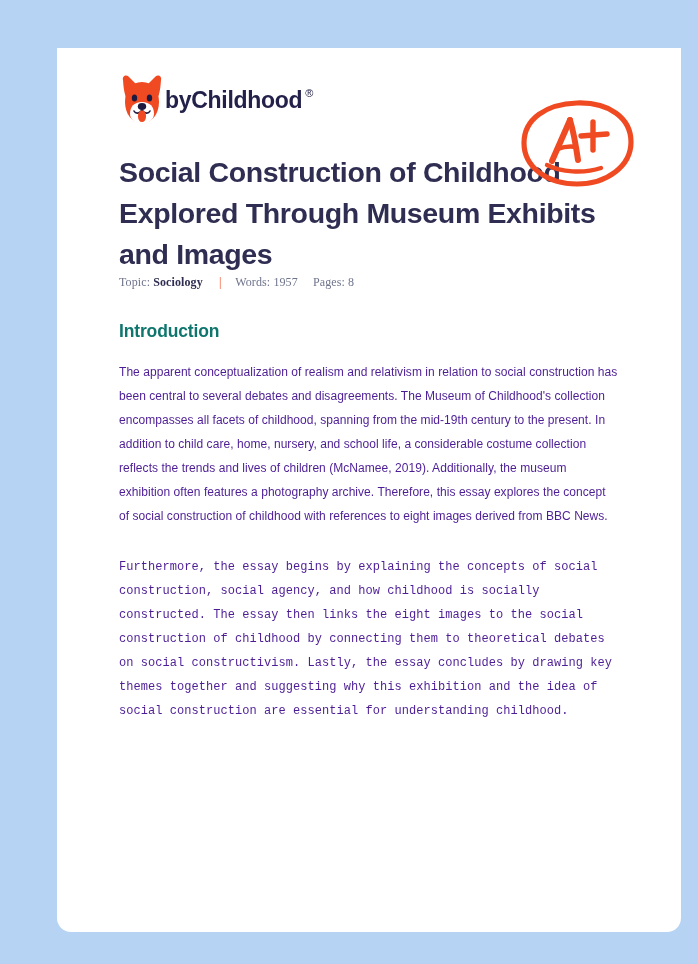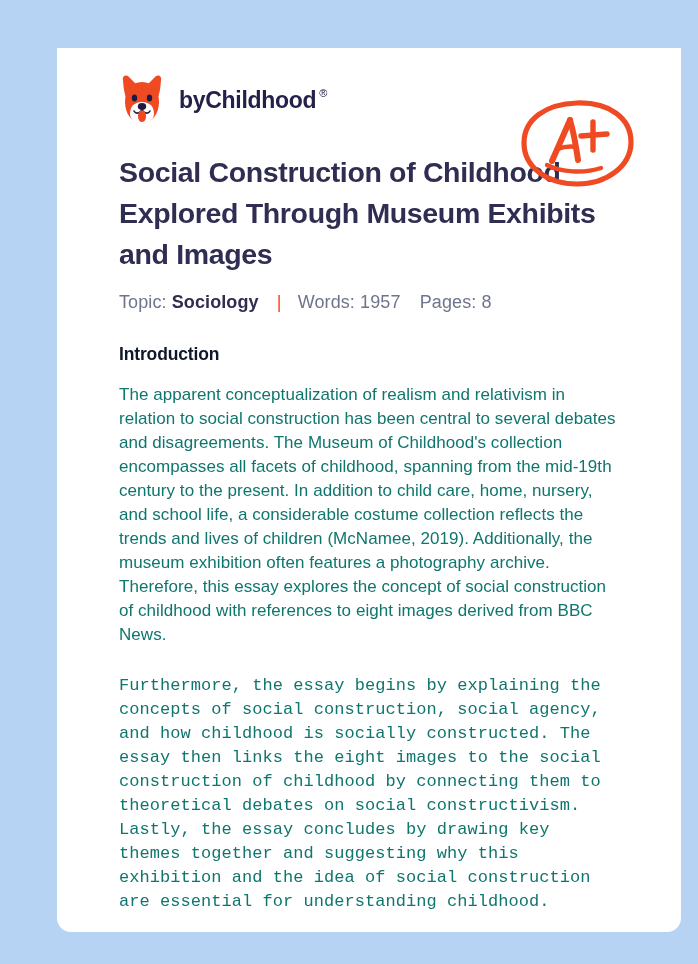--- a/index.html
+++ b/index.html
@@ -35,21 +35,20 @@
     height: 104px;
     padding: 0 62px 0 62px;
     box-sizing: border-box;
   }
   .brand {
     position: absolute;
     left: 62px;
     top: 26px;
     display: flex;
     align-items: center;
-    gap: 14px;
   }
   .corgi-logo {
     width: 46px;
     height: 52px;
     display: block;
   }
   .brand-text {
     display: flex;
     align-items: flex-start;
     font-size: 23px;
@@ -86,50 +85,50 @@
     margin: 0;
     font-size: 28.5px;
     line-height: 41px;
     font-weight: bold;
     color: #2f2e52;
     letter-spacing: -0.35px;
     max-width: 500px;
   }
 
   .doc-meta {
-    margin-top: 17px;
-    font-size: 18px;
+    font-size: 12px;
     color: #6f748c;
     letter-spacing: 0.1px;
     white-space: nowrap;
+    font-family: Liberation Serif, serif;
   }
   .doc-meta .meta-label { color: #6f748c; }
   .doc-meta .meta-topic {
     color: #2f2e52;
     font-weight: bold;
   }
   .doc-meta .meta-sep {
     color: #ef4a23;
     margin: 0 11px 0 13px;
   }
   .doc-meta .meta-gap { display: inline-block; width: 9px; }
 
   h2.section-heading {
     margin: 31px 0 0 0;
     font-size: 17.5px;
     font-weight: bold;
-    color: #0f172a;
+    color: #0f766e;
     letter-spacing: -0.15px;
   }
 
   p.para {
     margin: 15px 0 0 0;
-    font-size: 17px;
+    font-size: 12px;
     line-height: 24px;
-    color: #0f766e;
+    color: #4c1d95;
     letter-spacing: 0.05px;
     max-width: 506px;
   }
   p.para + p.para { margin-top: 27px; font-family: Liberation Mono, monospace; }
   h2.section-heading + p.para { margin-top: 18px; }
 </style>
 </head>
 <body>
 
 <div class="page-sheet">

